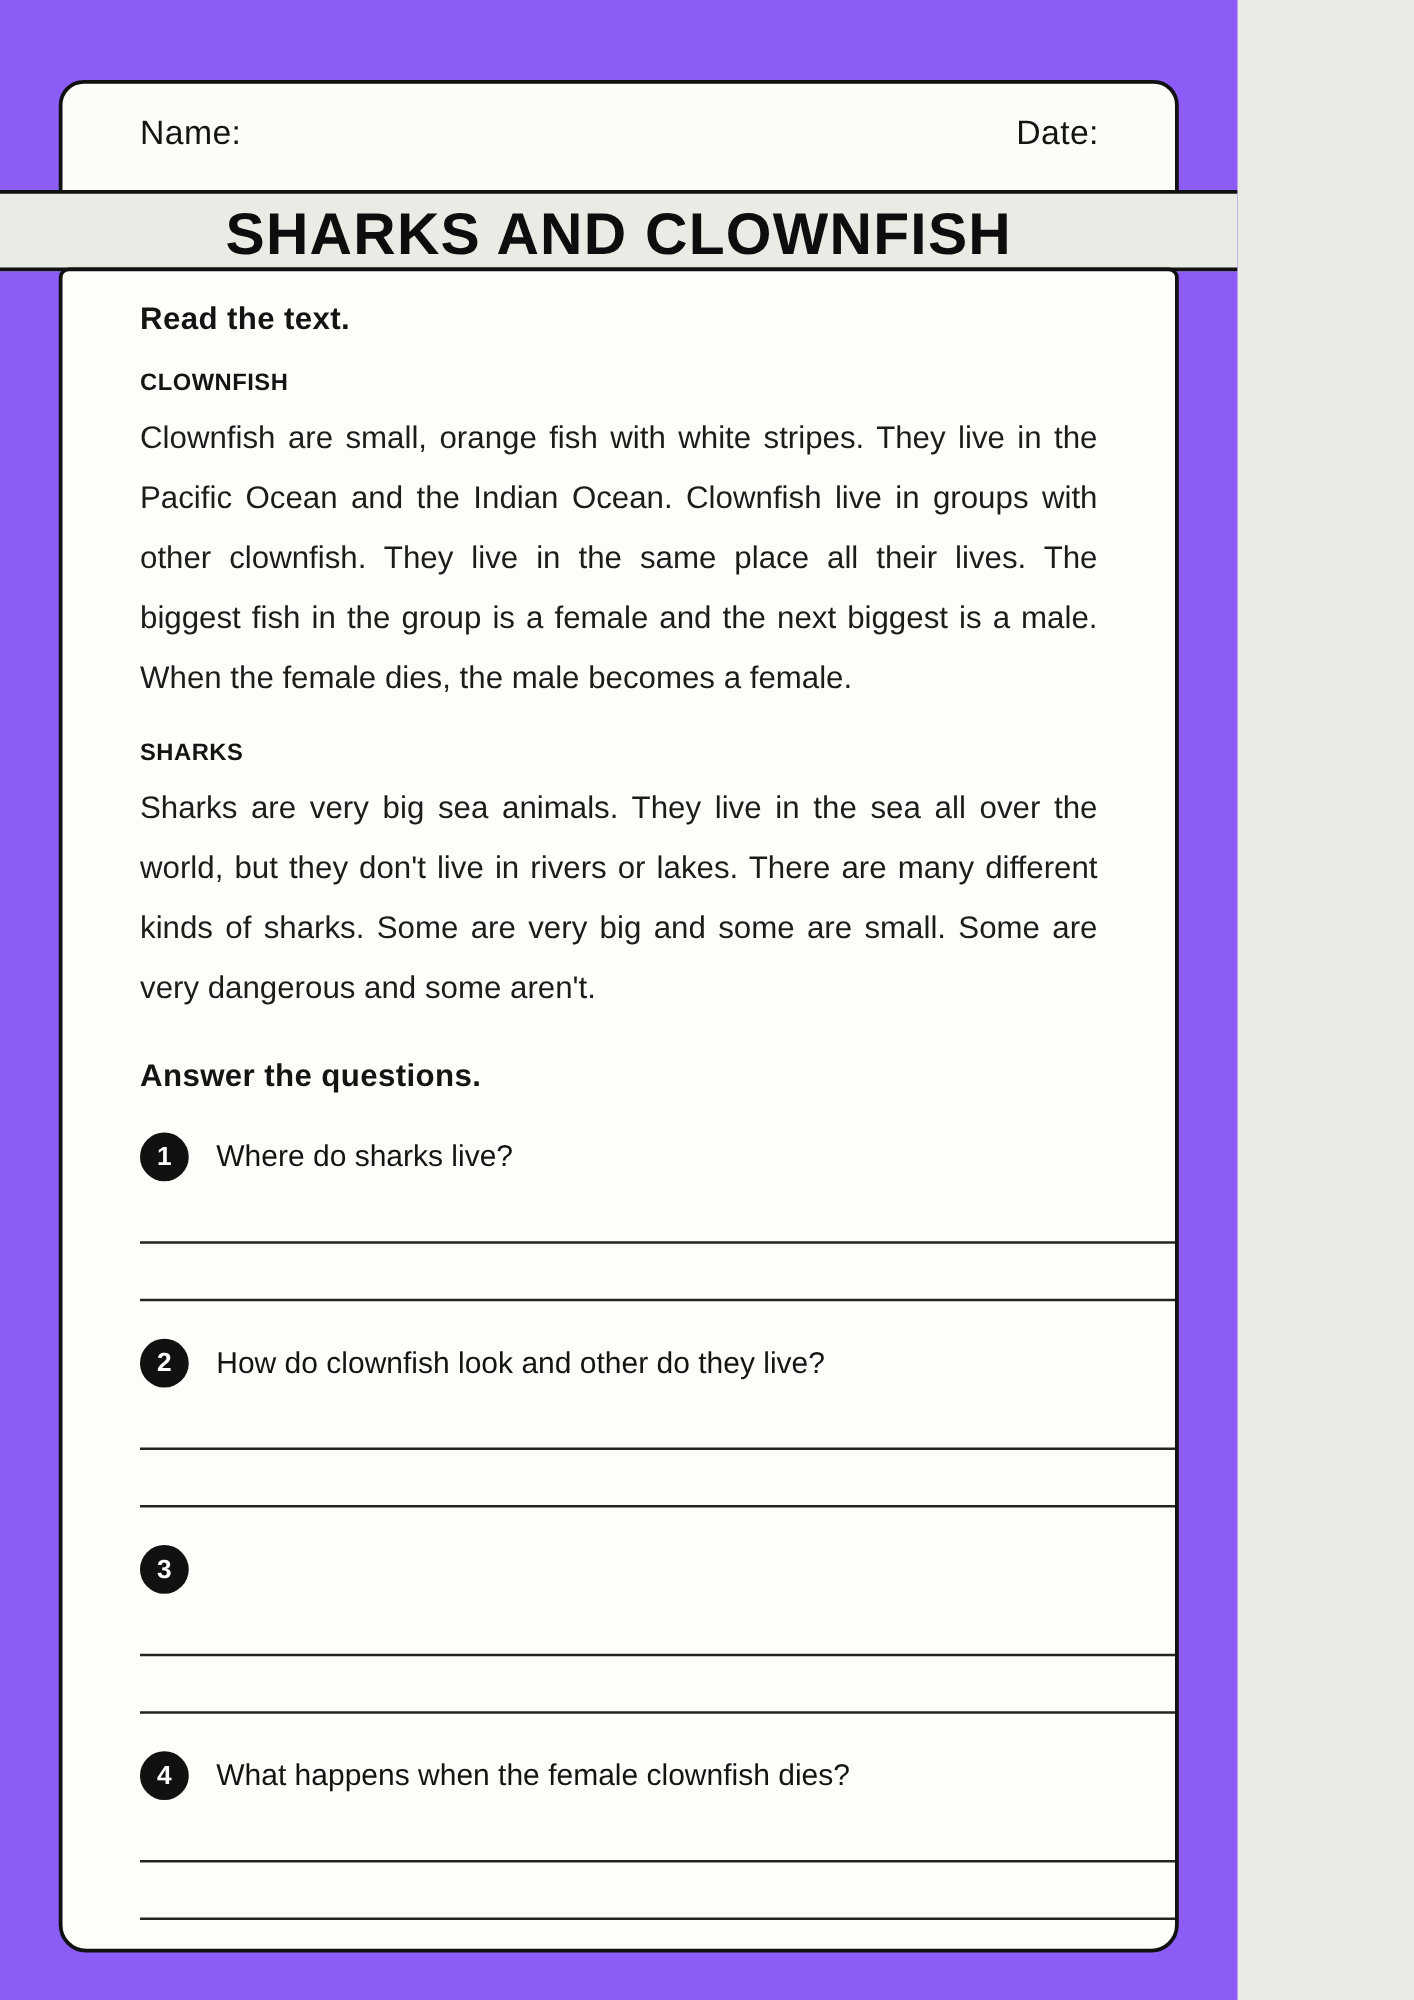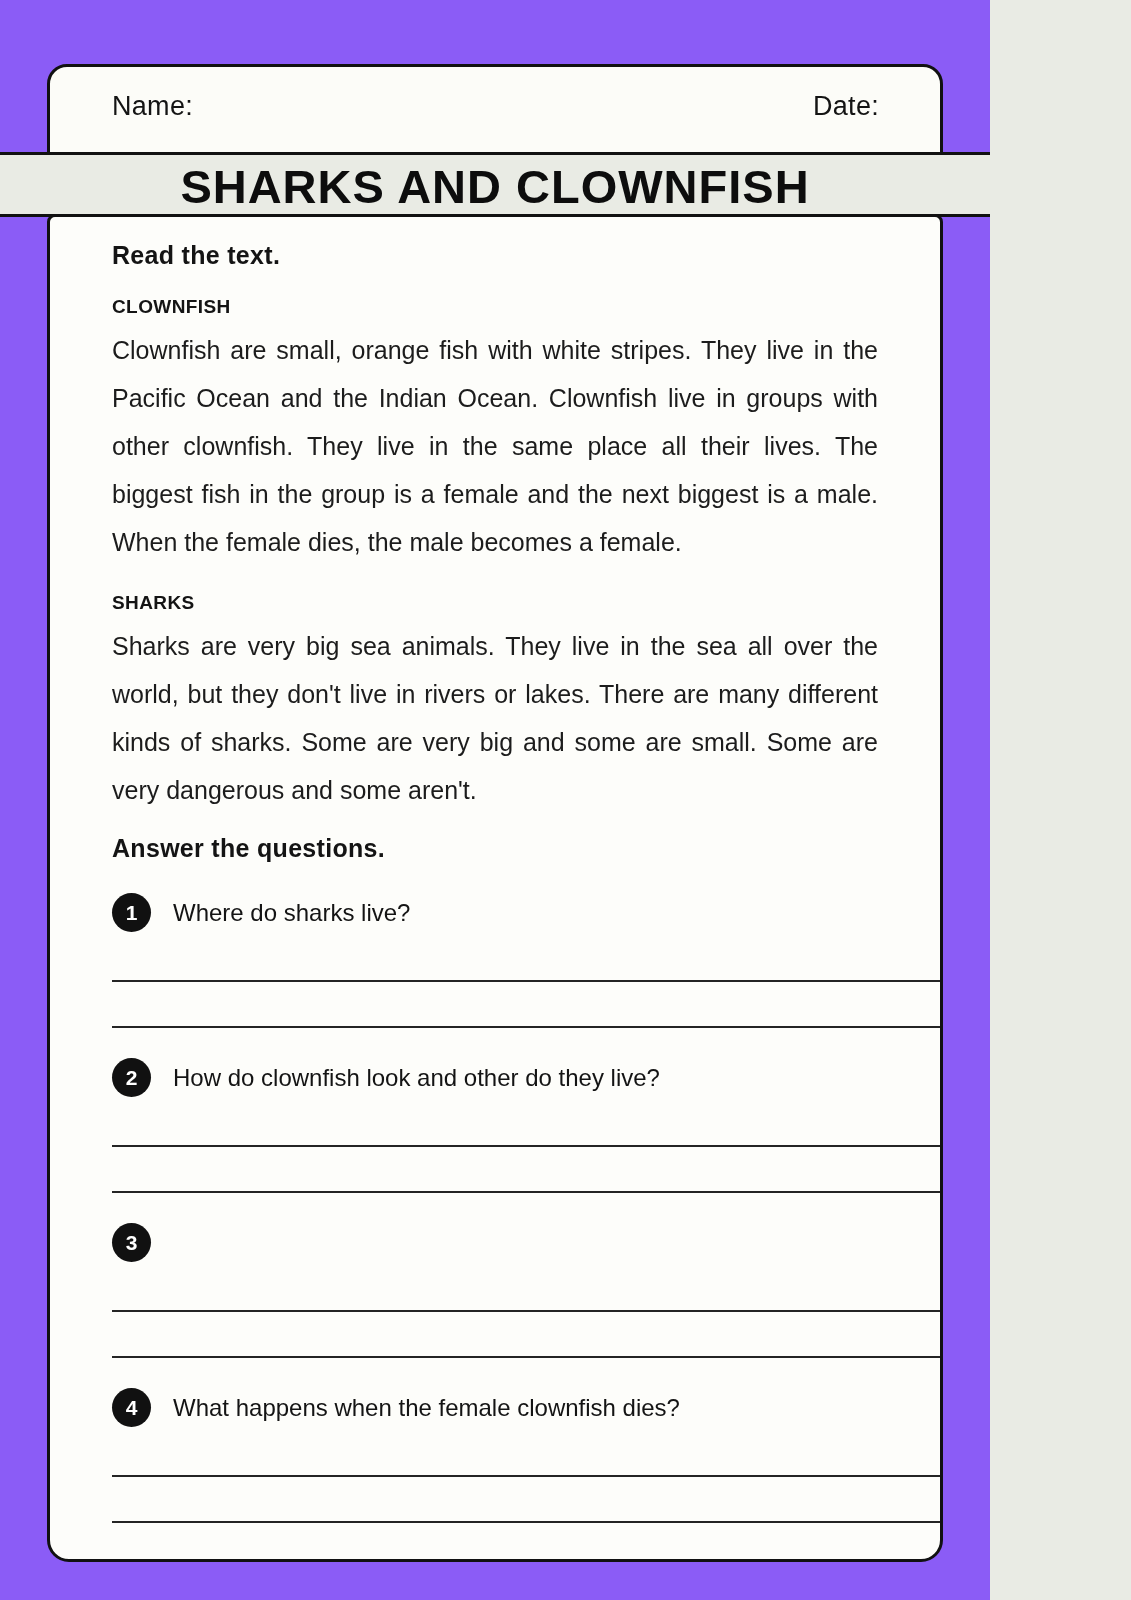--- a/index.html
+++ b/index.html
@@ -69,21 +69,21 @@
     overflow: hidden;
     z-index: 2;
   }
 
   .read-instr, .answer-instr {
     font-size: 25px;
     font-weight: bold;
     letter-spacing: 0.3px;
   }
   .read-instr { margin-top: 8px; }
-  .answer-instr { margin-top: 20px; }
+  .answer-instr { margin-top: 33px; }
 
   .sec-heading {
     font-size: 19px;
     font-weight: bold;
     letter-spacing: 0.4px;
     margin-top: 26px;
   }
   .sec-text {
     font-size: 25px;
     line-height: 48px;

